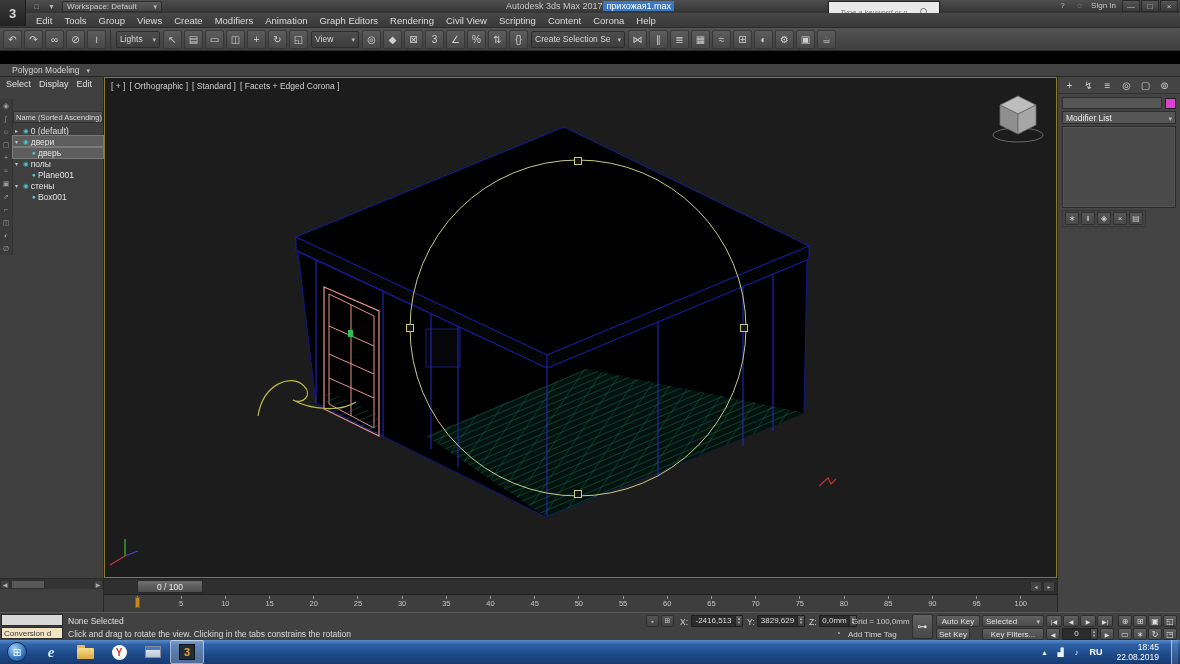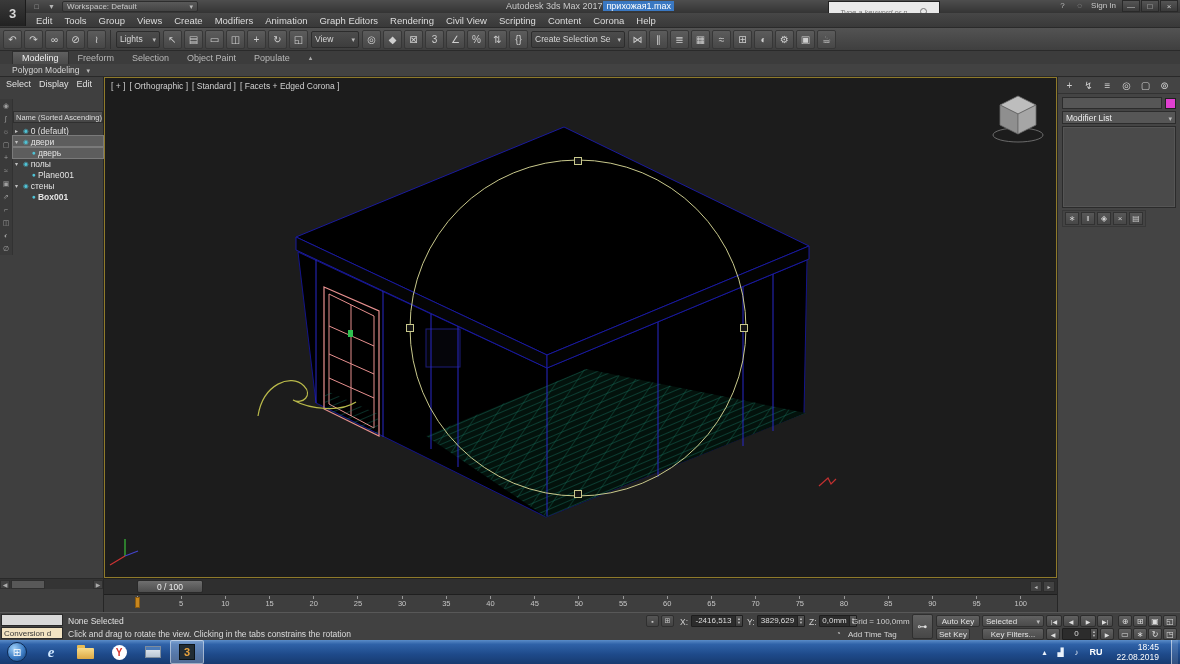--- a/index.html
+++ b/index.html
@@ -4,21 +4,21 @@
 <style>
 *{box-sizing:border-box;margin:0;padding:0}
 html,body{width:1180px;height:664px;overflow:hidden;background:#000}
 .app{position:relative;width:1180px;height:664px;font-family:"Liberation Sans","DejaVu Sans",sans-serif;color:#ddd}
 
 
 .titlebar{position:absolute;left:0;top:0;width:100%;height:13px;background:linear-gradient(#4e4e4e,#343434);font-size:9px;color:#c9c9c9}
 .logo{position:absolute;left:0;top:0;width:26px;height:26px;background:linear-gradient(#3a3a3a,#222);border-right:1px solid #1b1b1b;display:flex;align-items:center;justify-content:center;color:#d8d8d8;font-weight:bold;font-size:13px;z-index:6}
 .quick{position:absolute;left:30px;top:1px;display:flex;gap:2px}
 .qbtn{width:13px;height:11px;font-size:7px;display:flex;align-items:center;justify-content:center;color:#b5b5b5}
-.workspace{position:absolute;left:62px;top:1px;width:136px;height:11px;background:linear-gradient(#5a5a5a,#434343);border:1px solid #2d2d2d;border-radius:2px;display:flex;align-items:center;justify-content:space-between;padding:0 4px;font-size:8px}
+.workspace{position:absolute;left:62px;top:1px;width:100px;height:11px;background:linear-gradient(#5a5a5a,#434343);border:1px solid #2d2d2d;border-radius:2px;display:flex;align-items:center;justify-content:space-between;padding:0 4px;font-size:8px}
 .tb-title{position:absolute;left:380px;top:1px;width:420px;text-align:center;white-space:nowrap}
 .tb-file{background:#3a78c2;color:#fff;padding:0 3px;margin-left:1px}
 .search{position:absolute;left:828px;top:1px;width:112px;height:22px;background:#e9e9e9;border:1px solid #222;display:flex;align-items:center;padding:0 11px;gap:13px}
 .search input{flex:1;border:none;background:transparent;font-size:7.5px;font-style:italic;color:#555;outline:none;font-family:inherit;min-width:0}
 .mag{width:8px;height:8px;position:relative;flex:none}
 .mag::before{content:"";position:absolute;left:0;top:0;width:5px;height:5px;border:1px solid #777;border-radius:50%}
 .mag::after{content:"";position:absolute;left:5px;top:6px;width:3px;height:1px;background:#777;transform:rotate(45deg)}
 .tb-right{position:absolute;right:64px;top:1px;display:flex;align-items:center;gap:6px;font-size:8px}
 .tb-rico{width:11px;text-align:center;color:#b9b9b9}
 .win-controls{position:absolute;right:2px;top:0;display:flex;gap:1px}
@@ -225,28 +225,20 @@
       <div class="tbtn">≣</div>
       <div class="tbtn">▦</div>
       <div class="tbtn">≈</div>
       <div class="tbtn">⊞</div>
       <div class="tbtn">◐</div>
       <div class="tbtn">⚙</div>
       <div class="tbtn">▣</div>
       <div class="tbtn">☕</div>
   </div>
 
-  <div class="ribbontabs">
-    <div class="rtab active">Modeling</div>
-      <div class="rtab">Freeform</div>
-      <div class="rtab">Selection</div>
-      <div class="rtab">Object Paint</div>
-      <div class="rtab">Populate</div>
-    <span class="ribbon-min">▴</span>
-  </div>
   <div class="ribbonpanel">
     <span>Polygon Modeling</span>
       <span class="caret"></span>
   </div>
 
   <div class="workarea">
 
     <div class="explorer">
       <div class="ex-menu">
         <span class="exm">Select</span>
@@ -292,21 +284,21 @@
           <div class="srow" style="padding-left: 11px;">
             <span class="sarrow"></span>
             <span class="sicon">●</span>
             <span>Plane001</span>
           </div>
           <div class="srow" style="padding-left: 2px;">
             <span class="sarrow">▾</span>
             <span class="sicon">◉</span>
             <span>стены</span>
           </div>
-          <div class="srow" style="padding-left: 11px; font-weight: bold;">
+          <div class="srow" style="padding-left: 11px;">
             <span class="sarrow"></span>
             <span class="sicon">●</span>
             <span>Box001</span>
           </div>
       </div>
       <div class="ex-scroll">
         <span class="sarrowbtn left"></span>
         <span class="ex-thumb"></span>
         <span class="sarrowbtn right" style="margin-left:auto"></span>
       </div>

